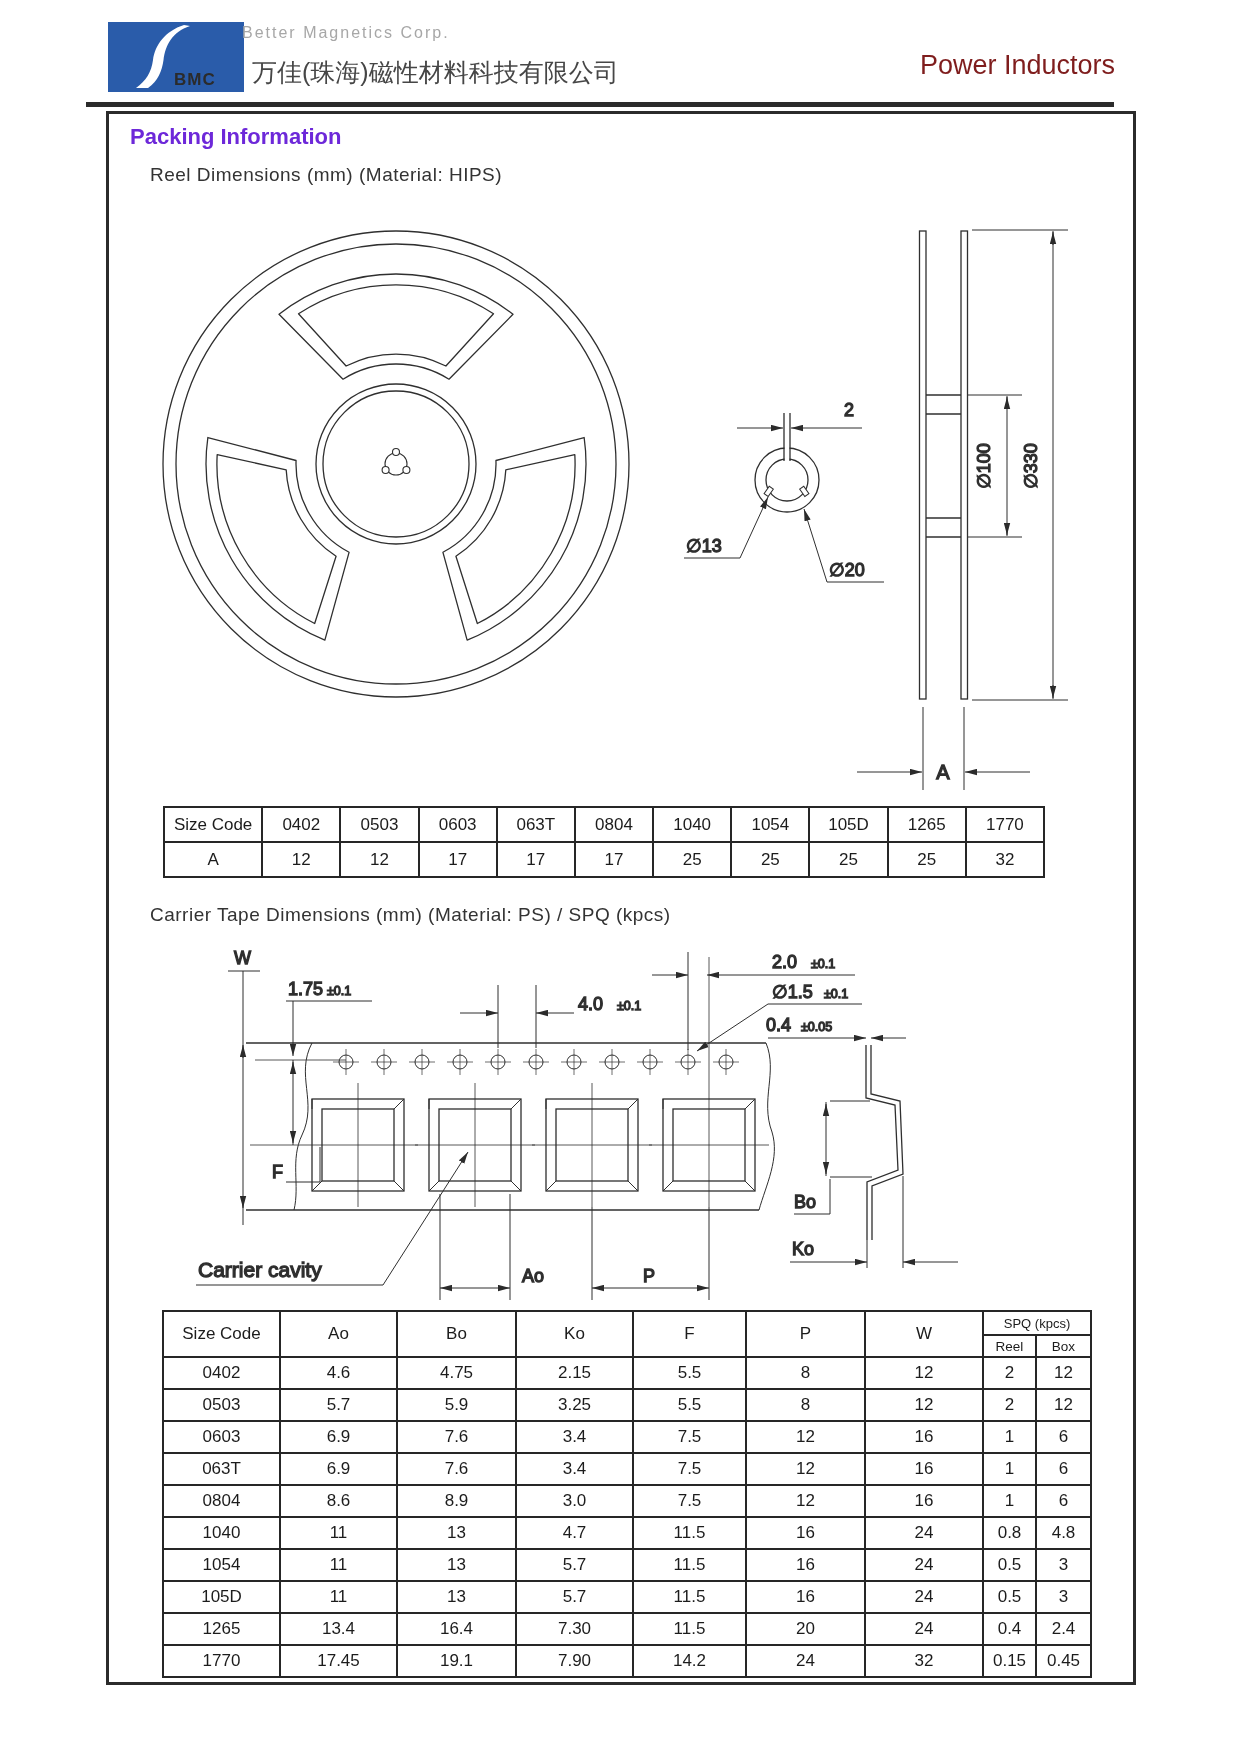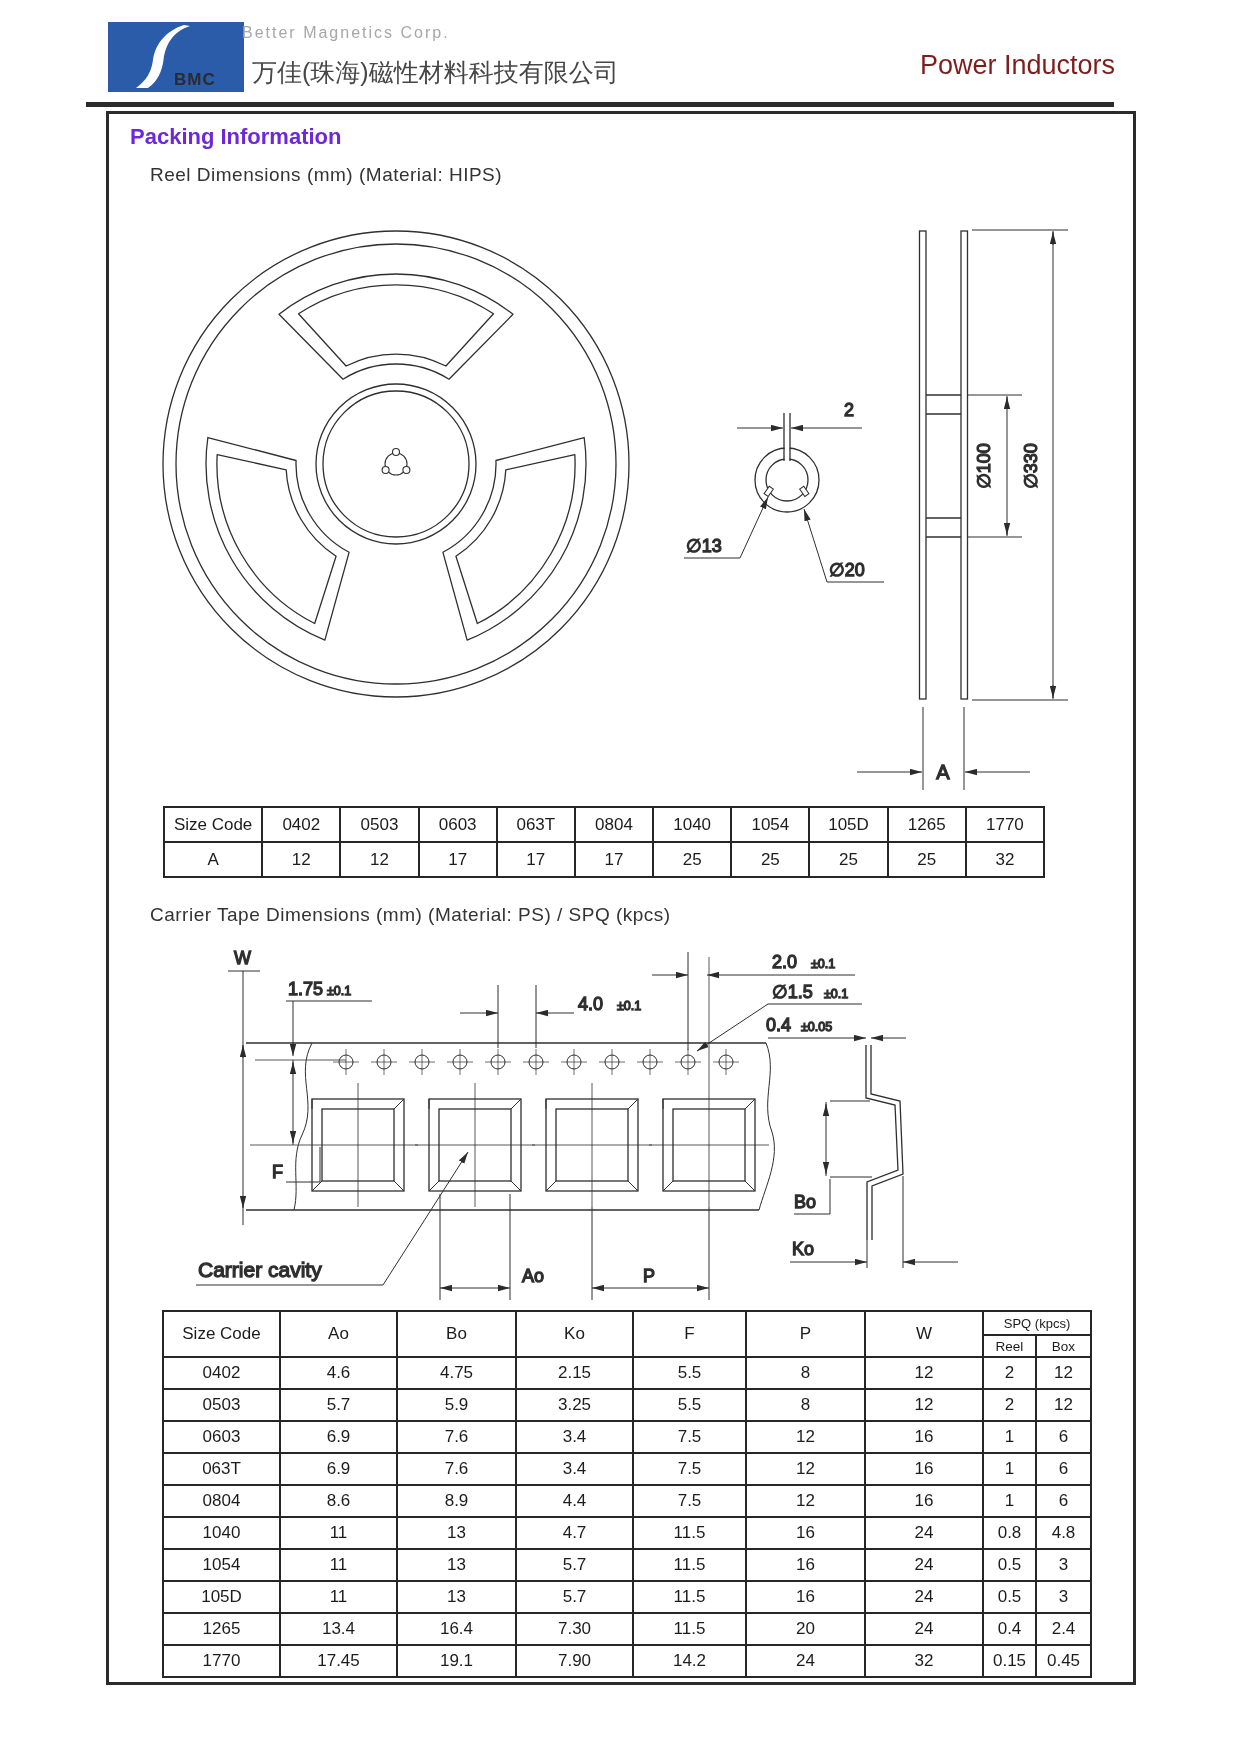--- a/index.html
+++ b/index.html
@@ -451,21 +451,21 @@
         <td>7.5</td>
         <td>12</td>
         <td>16</td>
         <td>1</td>
         <td>6</td>
       </tr>
       <tr>
         <td>0804</td>
         <td>8.6</td>
         <td>8.9</td>
-        <td>4.4</td>
+        <td>3.0</td>
         <td>7.5</td>
         <td>12</td>
         <td>16</td>
         <td>1</td>
         <td>6</td>
       </tr>
       <tr>
         <td>1040</td>
         <td>11</td>
         <td>13</td>

